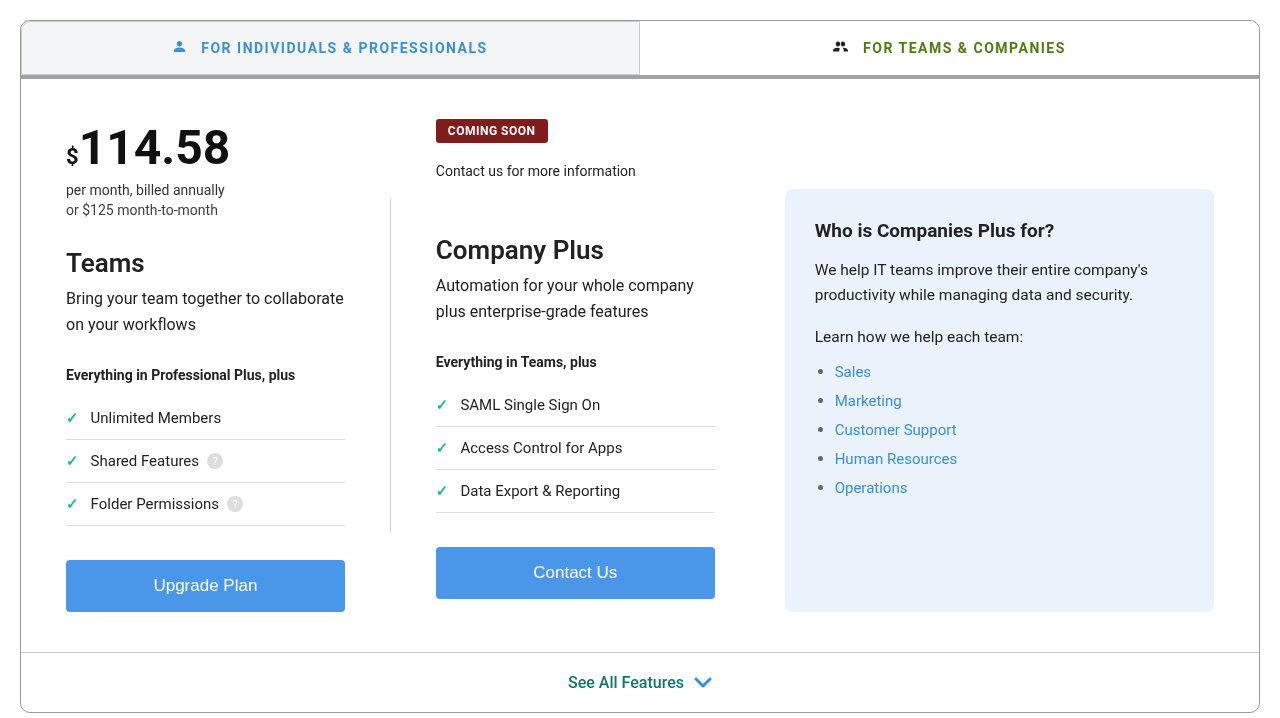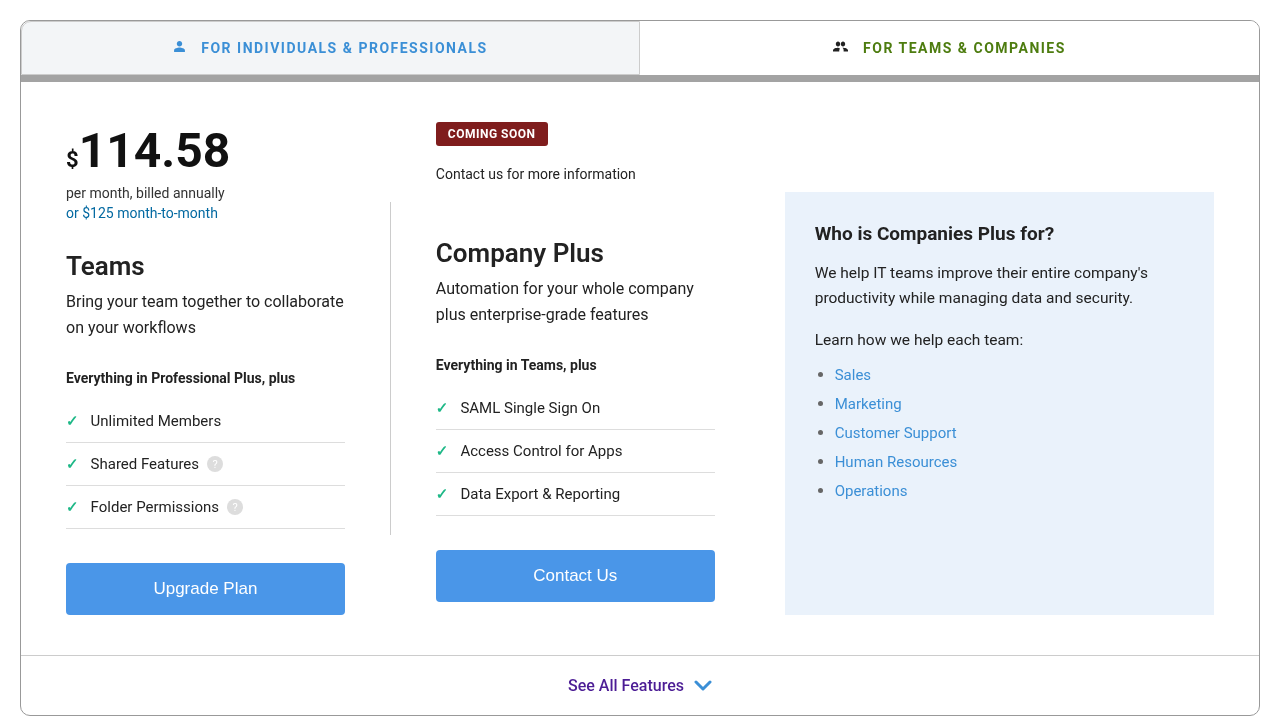--- a/index.html
+++ b/index.html
@@ -11,21 +11,21 @@
     }
     .container {
       border: 1px solid #999;
       border-radius: 10px;
       overflow: hidden;
       max-width: 1240px;
       margin: 0 auto;
     }
     .tabs {
       display: flex;
-      border-bottom: 7px solid #a3a3a3;
+      border-bottom: 4px solid #a3a3a3;
     }
     .tab {
       flex: 1;
       padding: 18px 10px;
       text-align: center;
       font-weight: 700;
       font-size: 14px;
       letter-spacing: 1.5px;
       border: 1px solid transparent;
       cursor: pointer;
@@ -74,21 +74,21 @@
       font-weight: 700;
       color: #111;
     }
     .price-sub {
       font-size: 14px;
       color: #333;
       margin-top: 6px;
     }
     .price-sub2 {
       font-size: 14px;
-      color: #0369a1;
+      color: #404040;
       margin-top: 4px;
     }
     .plan-title {
       font-size: 26px;
       font-weight: 600;
       color: #222;
       margin-top: 30px;
     }
     .plan-desc {
       font-size: 16px;
@@ -157,21 +157,21 @@
       padding: 16px;
       border: none;
       border-radius: 4px;
       margin-top: 34px;
       cursor: pointer;
     }
     .side-card {
       flex: 1;
       margin: 70px 45px 40px 25px;
       background: #eaf2fb;
-      border-radius: 0;
+      border-radius: 8px;
       padding: 30px;
     }
     .side-title {
       font-size: 19px;
       font-weight: 700;
       color: #222;
       margin-bottom: 16px;
     }
     .side-text {
       font-size: 15.5px;
@@ -196,21 +196,21 @@
       color: #3b8fd6;
       text-decoration: none;
       font-size: 15px;
     }
     .footer {
       border-top: 1px solid #ccc;
       padding: 20px;
       text-align: center;
     }
     .see-all {
-      color: #4c1d95;
+      color: #0f766e;
       font-size: 16px;
       font-weight: 500;
       cursor: pointer;
       display: inline-flex;
       align-items: center;
       gap: 10px;
     }
     .chev-down {
       display: inline-block;
     }

